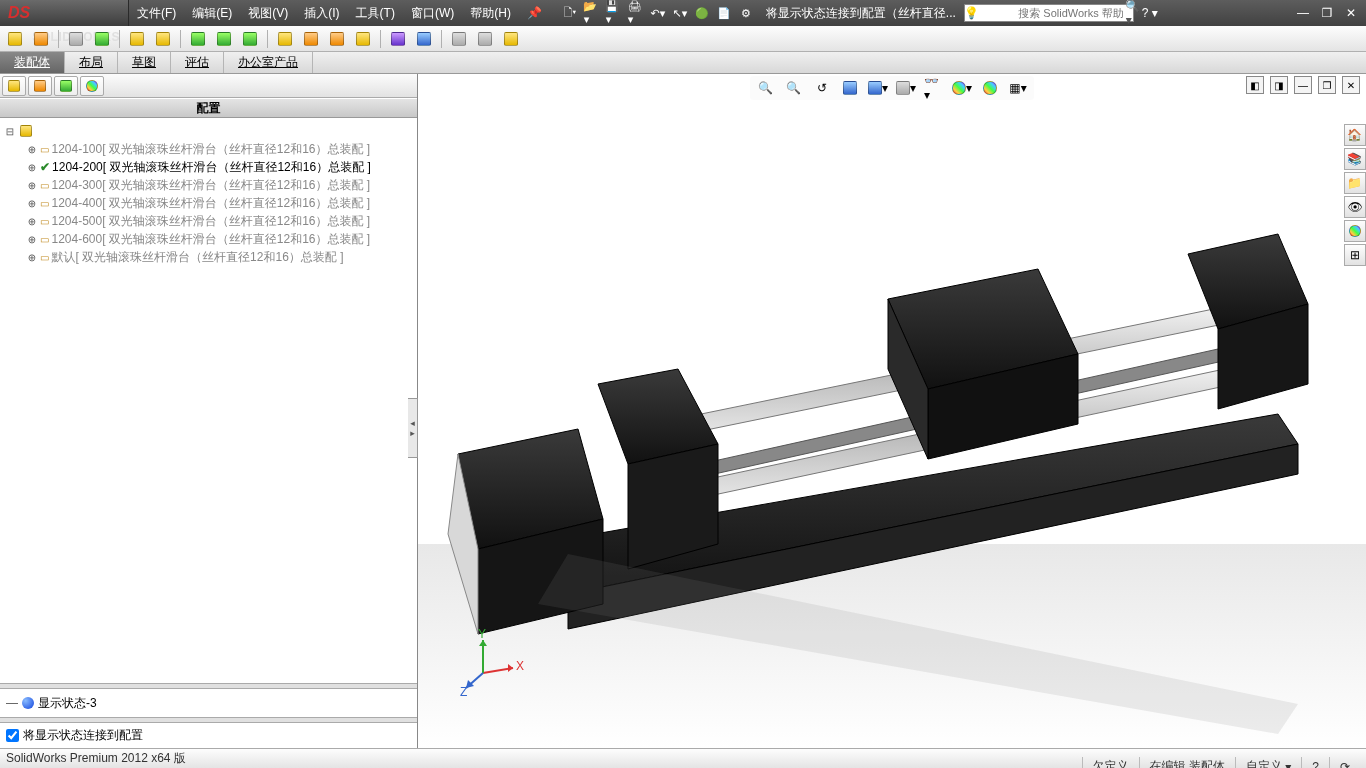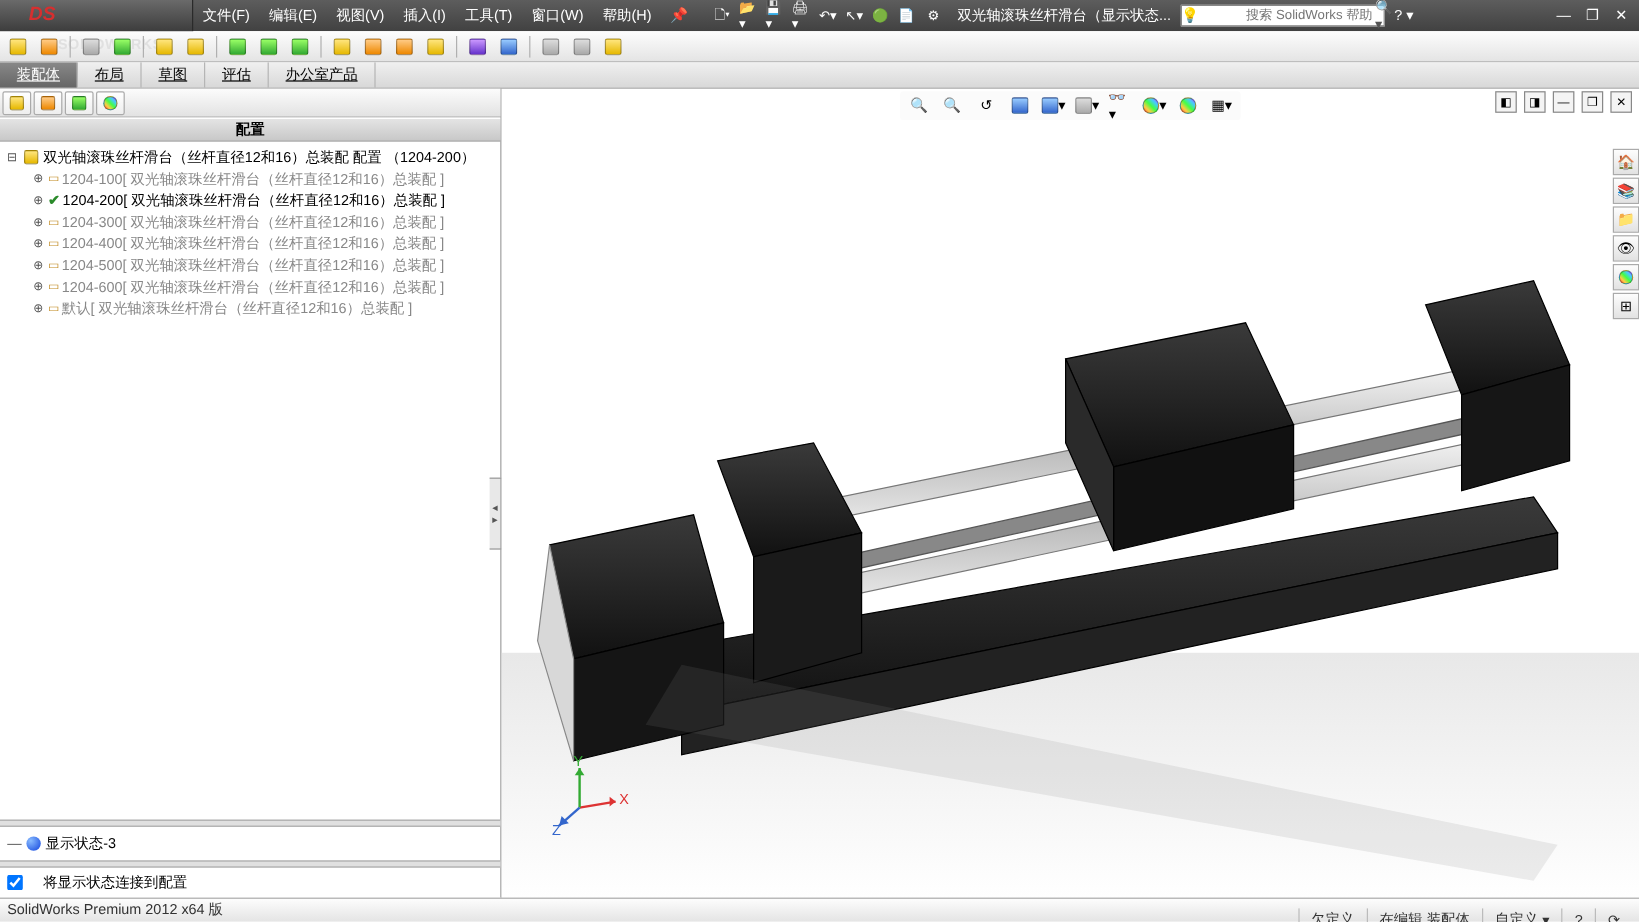--- a/index.html
+++ b/index.html
@@ -1,20 +1,20 @@
 <!DOCTYPE html>
 <html><head>
 <meta charset="utf-8">
 <style>
 * { margin: 0; padding: 0; box-sizing: border-box; font-family: "Microsoft YaHei", SimSun, Arial, sans-serif; font-size: 12px; }
 html, body { width: 1366px; height: 768px; overflow: hidden; background: #fff; }
 
 
 .titlebar { height: 26px; background: linear-gradient(#5d5d5d,#414141); display: flex; align-items: center; color: #fff; }
-.sw-logo { display:flex;align-items:center;padding:0 24px;height:100%;background:linear-gradient(#6a6a6a,#3d3d3d);border-right:1px solid #2a2a2a;}
+.sw-logo { display:flex;align-items:center;padding:0 8px;height:100%;background:linear-gradient(#6a6a6a,#3d3d3d);border-right:1px solid #2a2a2a;}
 .sw-logo-icon{font-style:italic;font-weight:bold;color:#d62f2f;font-size:16px;margin-right:2px;}
 .sw-logo-text{font-weight:bold;color:#e0e0e0;letter-spacing:0.5px;margin-top:47px;}
 .menu { display:flex;height:100%; }
 .menu-item{padding:12px 8px;display:flex;align-items:center;cursor:default;}
 .title-tools{display:flex;align-items:center;gap:6px;margin-left:12px;}
 .title-tools .ticon{width:16px;height:16px;display:flex;align-items:center;justify-content:center;font-size:11px;color:#fff;}
 .doc-title{margin-left:12px;flex:0 0 auto;max-width:190px;white-space:nowrap;overflow:hidden;text-overflow:ellipsis;}
 .search-box{margin-left:8px;display:flex;align-items:center;background:#fff;border:1px solid #888;height:18px;width:170px;}
 .search-box .sicon{width:18px;display:flex;align-items:center;justify-content:center;color:#d4a017;}
 .search-box input{border:none;outline:none;flex:1;font-size:11px;color:#777;padding:0 2px;text-align:right;}
@@ -46,21 +46,21 @@
 .tree-row .exp{width:12px;text-align:center;color:#555;font-size:10px;}
 .tree-row .cfg-icon{width:16px;height:14px;margin:0 2px;display:flex;align-items:center;justify-content:center;}
 .tree-row.child{padding-left:24px;color:#888;}
 .tree-row.child.active{color:#000;}
 .tree-row.child .chk{color:#2a8a2a;font-weight:bold;margin:0 2px;}
 .tree-row.child .lock{color:#c08a20;margin:0 2px;font-size:10px;}
 .splitter{height:6px;background:#e0e0e0;border-top:1px solid #aaa;border-bottom:1px solid #aaa;cursor:row-resize;}
 .ds-body{padding:4px 6px;}
 .ds-row{display:flex;align-items:center;height:20px;gap:4px;}
 .ds-ball{width:12px;height:12px;border-radius:50%;background:radial-gradient(circle at 30% 30%,#8bf,#14d);}
-.chk-row{display:flex;align-items:center;gap:17px;padding:4px 6px;}
+.chk-row{display:flex;align-items:center;gap:4px;padding:4px 6px;}
 .chk-row input{width:13px;height:13px;}
 .panel-collapse{position:absolute;right:-1px;top:48%;width:10px;height:60px;background:#e8e8e8;border:1px solid #999;border-left:none;display:flex;flex-direction:column;align-items:center;justify-content:center;font-size:9px;color:#555;}
 
 
 .viewport{flex:1;position:relative;background:#fff;}
 .viewport-toolbar{position:absolute;top:2px;left:50%;transform:translateX(-50%);height:24px;display:flex;align-items:center;gap:8px;background:rgba(250,250,250,0.8);padding:0 6px;border-radius:3px;}
 .vp-btn{width:20px;height:20px;display:flex;align-items:center;justify-content:center;}
 .viewport-wc{position:absolute;top:2px;right:6px;display:flex;gap:6px;}
 .viewport-wc span{width:18px;height:18px;border:1px solid #888;display:flex;align-items:center;justify-content:center;font-size:10px;background:#f4f4f4;}
 
@@ -110,21 +110,21 @@
     <span class="ticon">🗋▾</span>
     <span class="ticon">📂▾</span>
     <span class="ticon">💾▾</span>
     <span class="ticon">🖨▾</span>
     <span class="ticon">↶▾</span>
     <span class="ticon">↖▾</span>
     <span class="ticon">🟢</span>
     <span class="ticon">📄</span>
     <span class="ticon">⚙</span>
   </div>
-  <div class="doc-title">双光轴滚珠丝杆滑台（显示状态...</div>
+  <div class="doc-title">将显示状态连接到配置（丝杆直径...</div>
   <div class="search-box">
     <span class="sicon">💡</span>
     <input type="text" placeholder="搜索 SolidWorks 帮助" style="">
     <span class="mag">🔍▾</span>
   </div>
   <span style="margin-left:8px">? ▾</span>
   <div class="title-spacer"></div>
   <div class="win-ctrls">
     <span>—</span>
     <span>❐</span>
@@ -220,21 +220,20 @@
           <span class="ci c-rainbow" style="width:12px;height:12px;border-radius:50%"></span>
         </div>
     </div>
     <div class="panel-header">配置</div>
     <div class="tree-body">
       <div class="tree-row">
         <span class="exp">⊟</span>
         <span class="cfg-icon">
             <span class="ci c-yellow" style="width:12px;height:12px"></span>
           </span>
-        <span>双光轴滚珠丝杆滑台（丝杆直径12和16）总装配 配置 （1204-200）</span>
       </div>
       <div id="cfg-children">
           <div class="tree-row child">
             <span class="exp">⊕</span>
             <span class="lock">▭</span>
             <span>1204-100</span>
             <span> [ 双光轴滚珠丝杆滑台（丝杆直径12和16）总装配 ]</span>
           </div>
           <div class="tree-row child active">
             <span class="exp">⊕</span>

